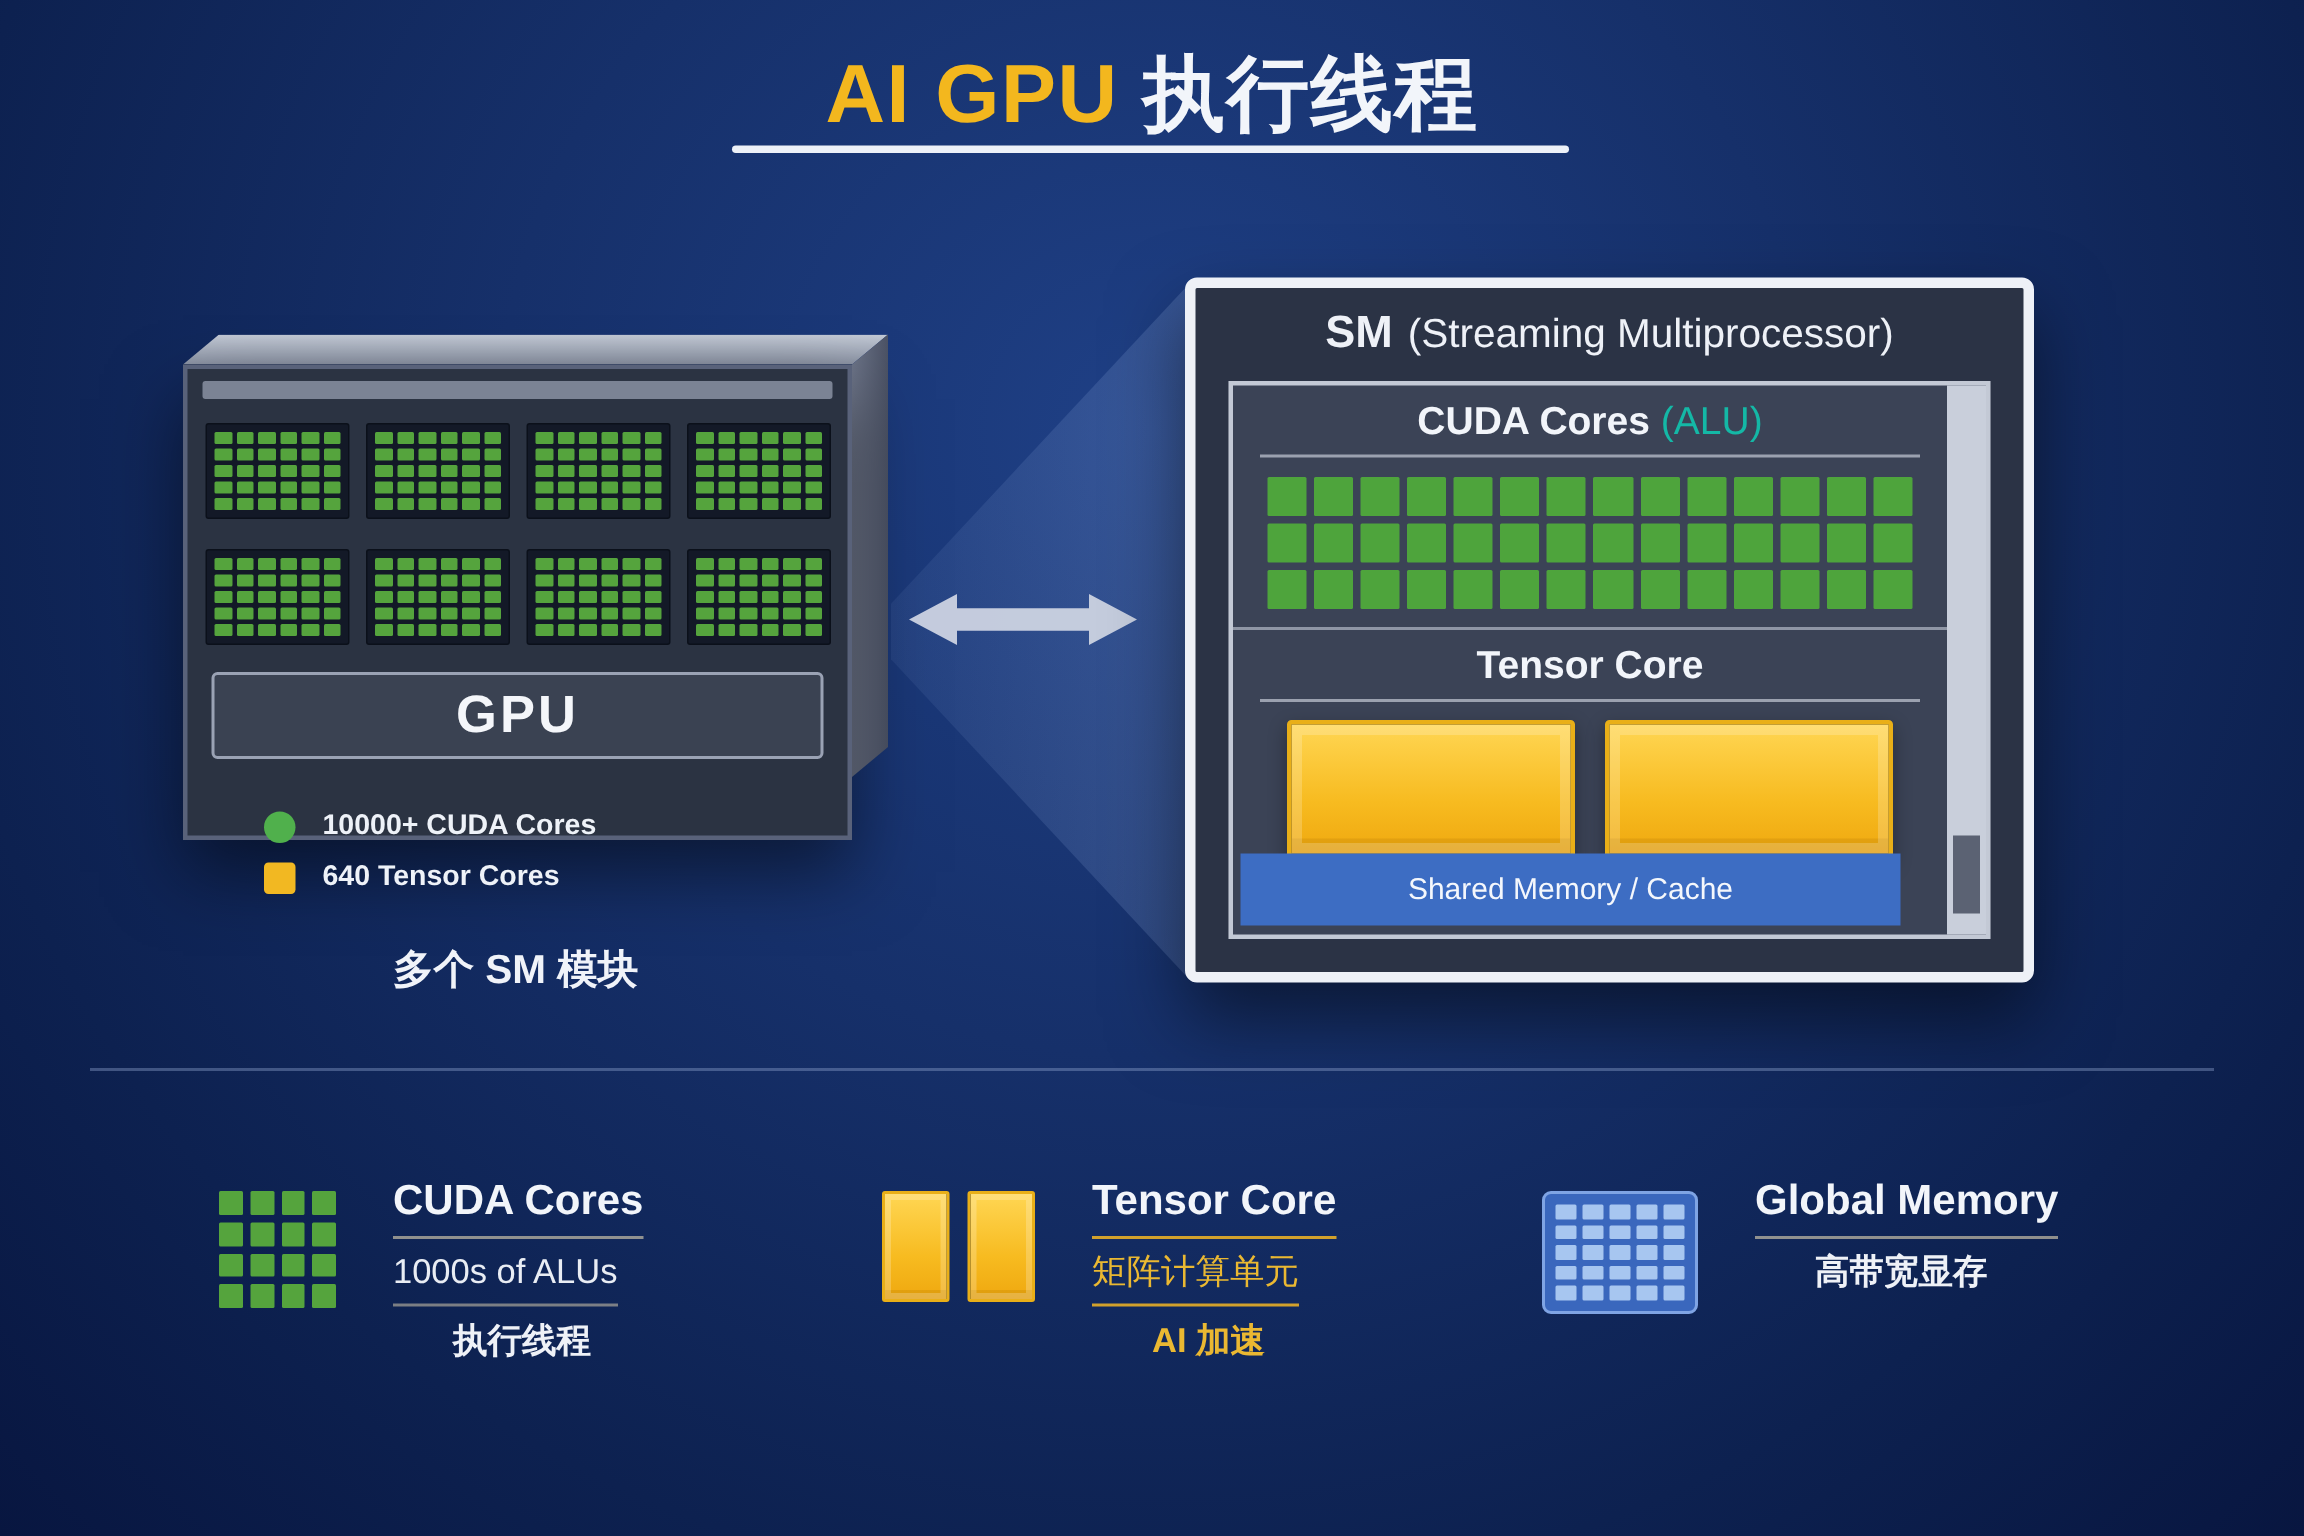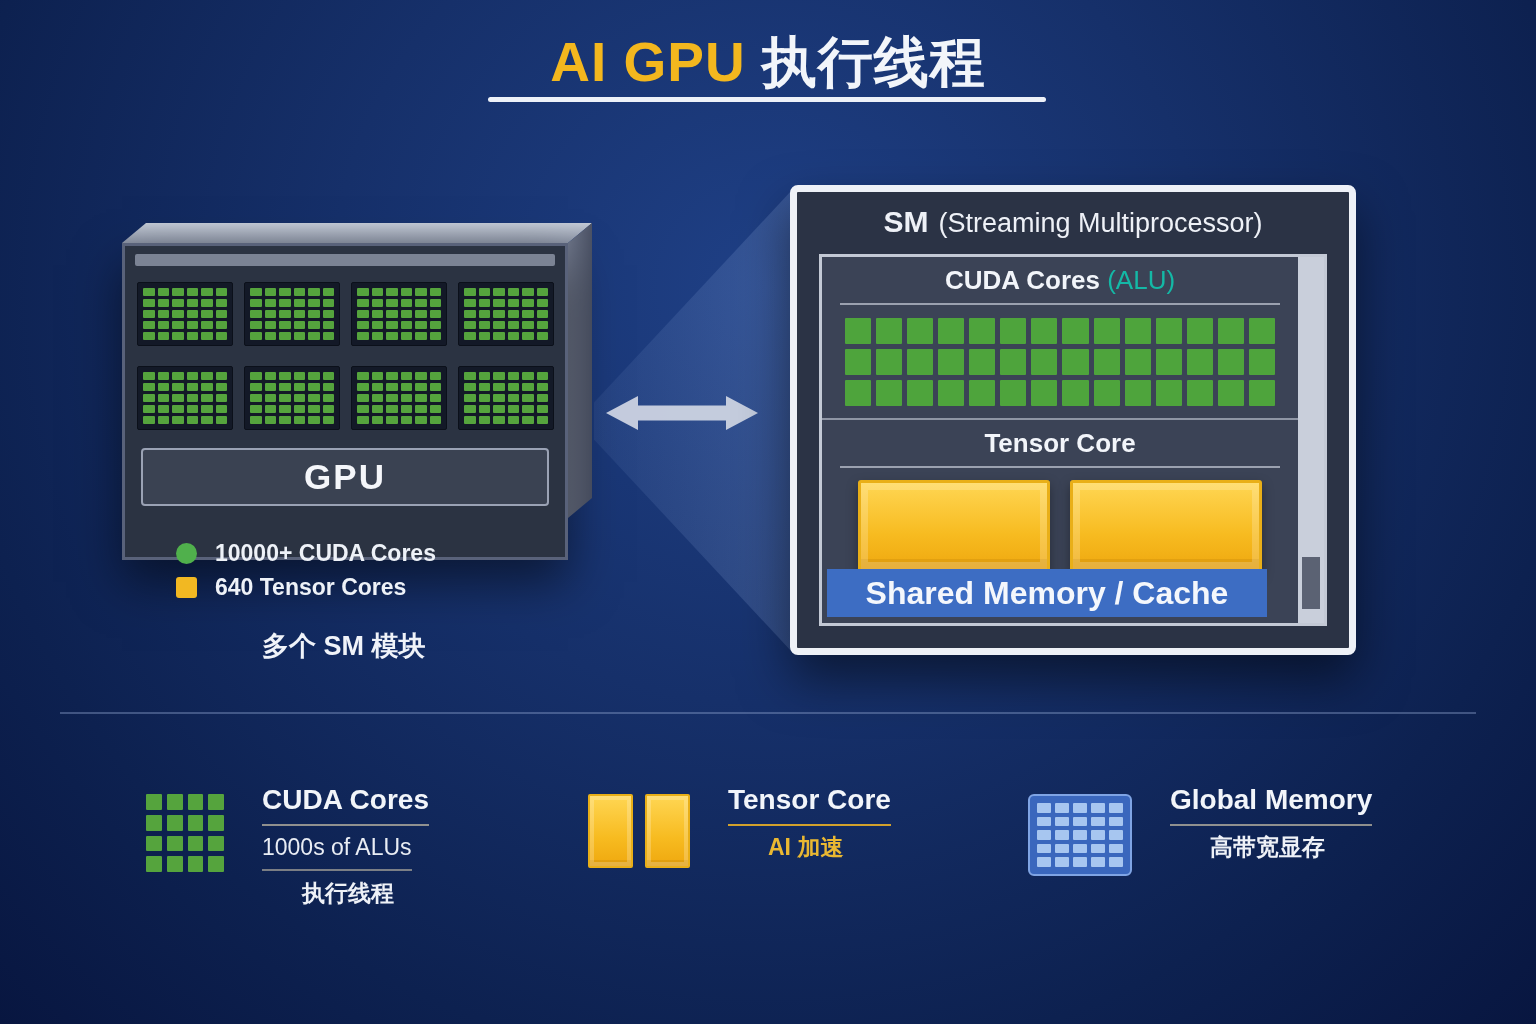--- a/index.html
+++ b/index.html
@@ -62,21 +62,21 @@
     text-align:center; line-height:54px; font-size:35px; font-weight:800; letter-spacing:2px;
     color:#f4f6fa;
   }
 
   
   .chip-legend-row { position:absolute; display:flex; align-items:center; gap:18px; }
   .row-cuda { left:176px; top:540px; }
   .row-tensor { left:176px; top:574px; }
   .dot-green { width:21px; height:21px; border-radius:50%; background:#50b04c; }
   .sq-yellow { width:21px; height:21px; border-radius:3px; background:#f2b822; }
-  .chip-legend-text { font-size:23px; font-weight:700; color:#eef2f8;text-align:right; }
+  .chip-legend-text { font-size:19px; font-weight:700; color:#eef2f8;text-align:right; }
   .chip-caption { position:absolute; left:262px; top:628px; font-size:27px; font-weight:800; color:#f0f3f9; }
 
   
   .zoom-beam {
     position:absolute; left:594px; top:190px; width:198px; height:462px;
     background:linear-gradient(90deg, rgba(150,178,228,.08), rgba(150,178,228,.22));
     clip-path:polygon(0 46%, 100% 0, 100% 100%, 0 54%);
   }
   .arrow-wrap { position:absolute; left:600px; top:391px; width:164px; height:44px; }
 
@@ -109,21 +109,21 @@
   .tensor-row { display:flex; justify-content:center; gap:20px; margin-top:12px; }
   .tensor-block {
     width:192px; height:92px; border-radius:3px;
     background:linear-gradient(180deg,#ffd653 0%, #f7bb20 60%, #efa80f 100%);
     border:3px solid #e9af18;
     box-shadow: inset 0 0 0 7px rgba(255,255,255,.20), inset 0 -10px 0 rgba(160,104,0,.18), 0 5px 12px rgba(0,0,0,.35);
   }
   .shared-bar {
     position:absolute; left:5px; right:31px; bottom:6px; height:48px;
     background:#3d6dc3; text-align:center; line-height:48px;
-    font-size:32px; font-weight:700; color:#f4f7fc;
+    font-size:20px; font-weight:400; color:#f4f7fc;
   }
 
   
   .page-divider {
     position:absolute; left:60px; top:712px; width:1416px; height:2px;
     background:rgba(150,170,212,.38);
   }
   .legend-item { position:absolute; display:flex; gap:38px; align-items:flex-start; }
   .li-1 { left:146px; top:786px; }
   .li-2 { left:588px; top:786px; }
@@ -556,20 +556,21 @@
     </div>
   </div>
 
   <div class="legend-item li-2 gold-item">
     <div class="tensor-icon">
       <div class="tensor-mini"></div>
       <div class="tensor-mini"></div>
     </div>
     <div class="legend-text">
       <div><span class="legend-title">Tensor Core</span></div>
+      <div><span class="legend-sub">矩阵计算单元</span></div>
       <div class="legend-note">AI 加速</div>
     </div>
   </div>
 
   <div class="legend-item li-3">
     <div class="mem-panel">
       <div class="mem-grid" style="display: grid; grid-template-columns: repeat(5, 1fr); grid-template-rows: repeat(5, 1fr);">
           <div class="m-cell"></div>
           <div class="m-cell"></div>
           <div class="m-cell"></div>

